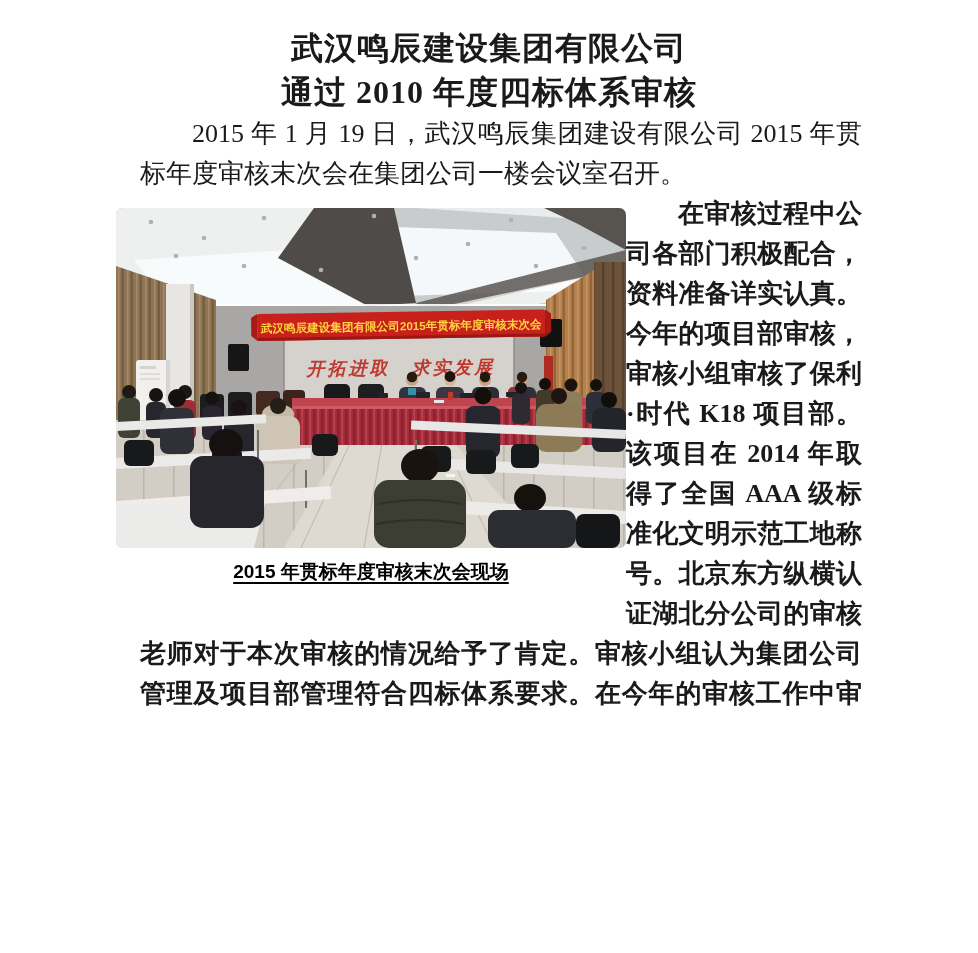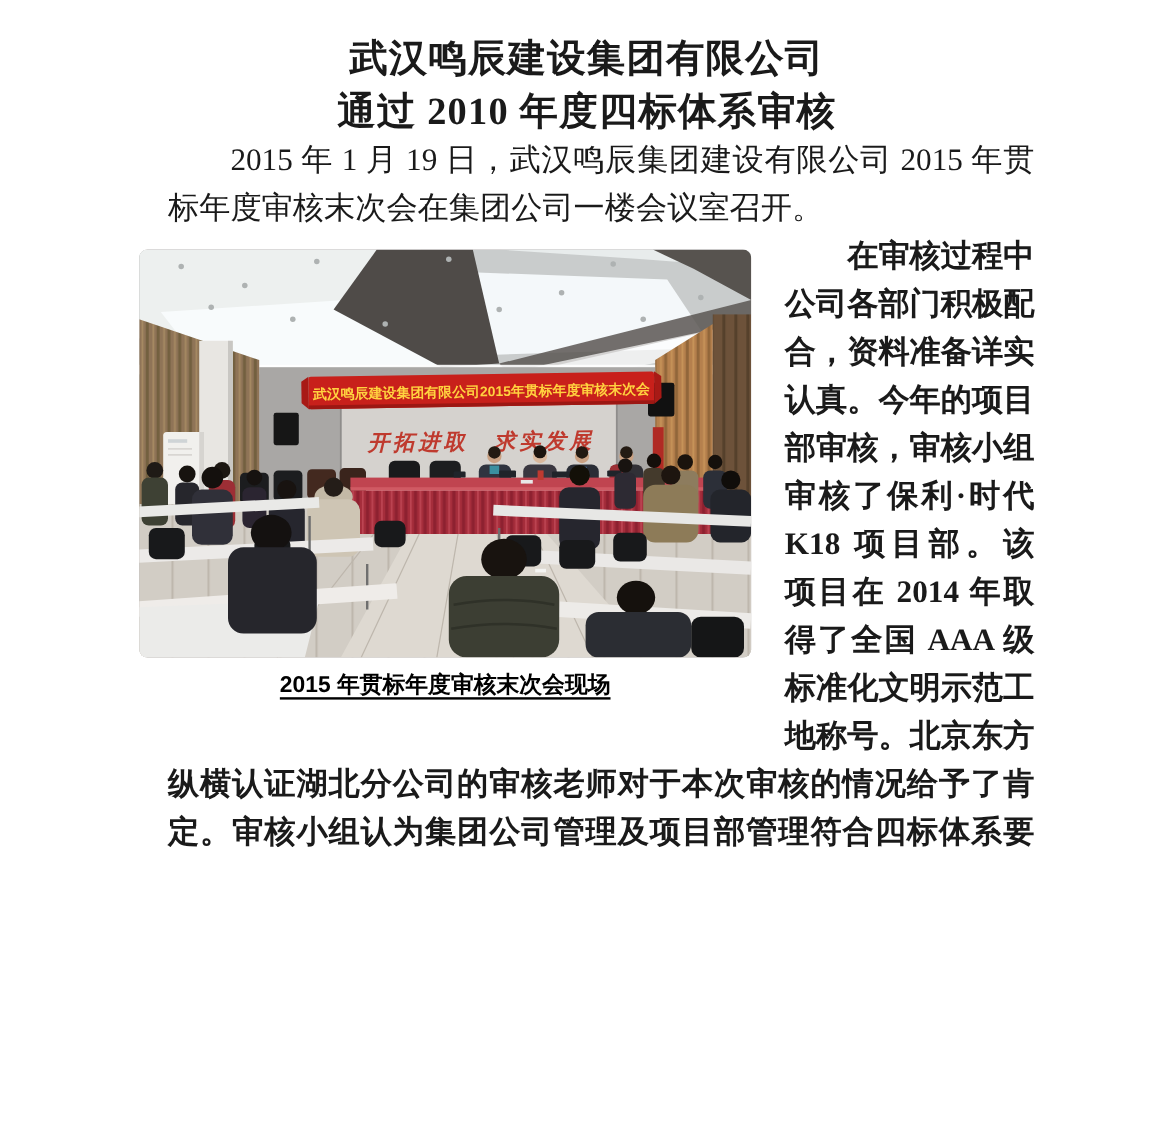--- a/index.html
+++ b/index.html
@@ -21,21 +21,21 @@
     padding:0 116px 0 140px;
     font-size:26px;line-height:40px;
     text-align:justify;
   }
   .content p{margin:0;}
   .p1{margin-top:40px;text-indent:2em;}
   .p2{margin-top:8px;text-indent:2em;font-weight:bold;}
   figure.photo-figure{
     float:left;
     width:510px;
-    margin:14px 28px 14px -24px;
+    margin:14px 0 14px -24px;
     padding:0;
   }
   .photo-frame{
     width:510px;height:340px;
     border-radius:7px;
     overflow:hidden;
     background:#b7b4b1;
   }
   .photo-frame svg{display:block;width:510px;height:340px;}
   figcaption{

